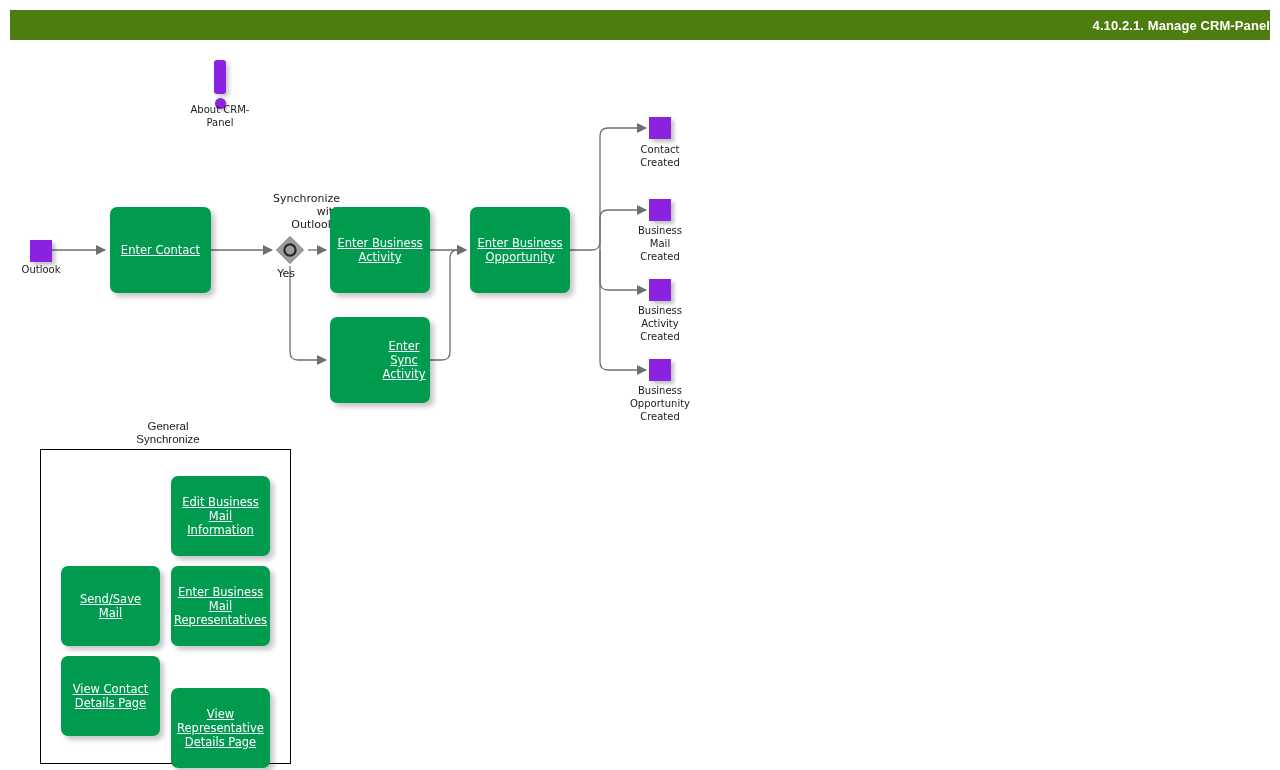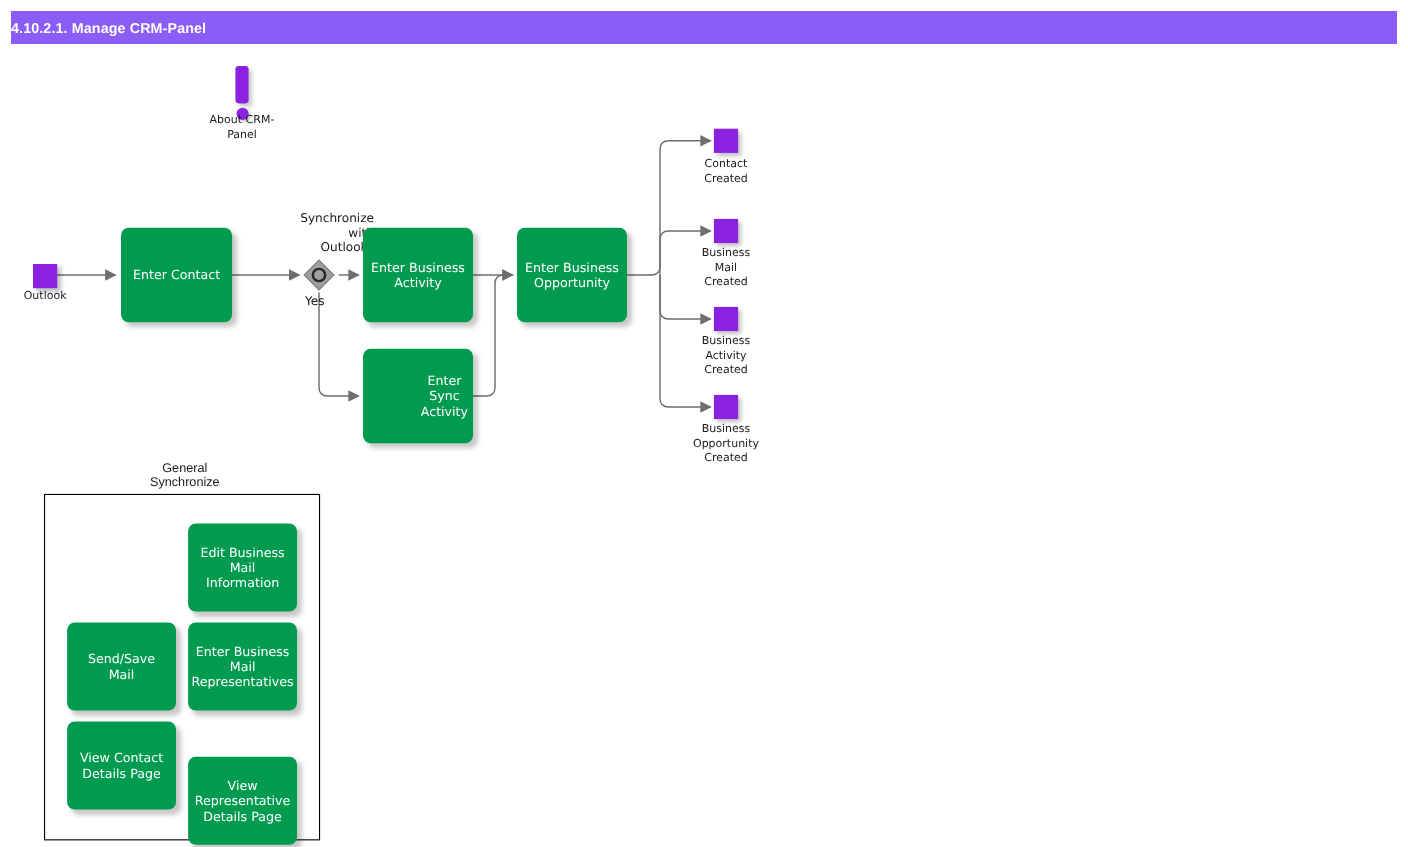--- a/index.html
+++ b/index.html
@@ -15,24 +15,24 @@
     font-family: "DejaVu Sans", sans-serif;
   }
 
   
   #title-bar {
     position: absolute;
     left: 10px;
     top: 10px;
     width: 1260px;
     height: 30px;
-    background: #8b5cf6;
+    background: #4d7c0f;
     display: flex;
     align-items: center;
-    justify-content: flex-start;
+    justify-content: flex-end;
   }
   #title-bar .title-text {
     color: #ffffff;
     font-family: "Liberation Sans", sans-serif;
     font-size: 13px;
     font-weight: bold;
     letter-spacing: 0.1px;
   }
 
   
@@ -57,20 +57,21 @@
     text-align: center;
     box-sizing: border-box;
   }
   .task .task-label {
     color: #ffffff;
     font-family: "DejaVu Sans", sans-serif;
     font-size: 11.5px;
     line-height: 14px;
     padding: 0 6px;
     white-space: pre-line;
+    text-decoration: underline;
   }
 
   
   .event {
     position: absolute;
     width: 22px;
     height: 22px;
     background: #8B22E0;
     box-shadow: 3px 3px 4px rgba(0,0,0,0.25);
   }

